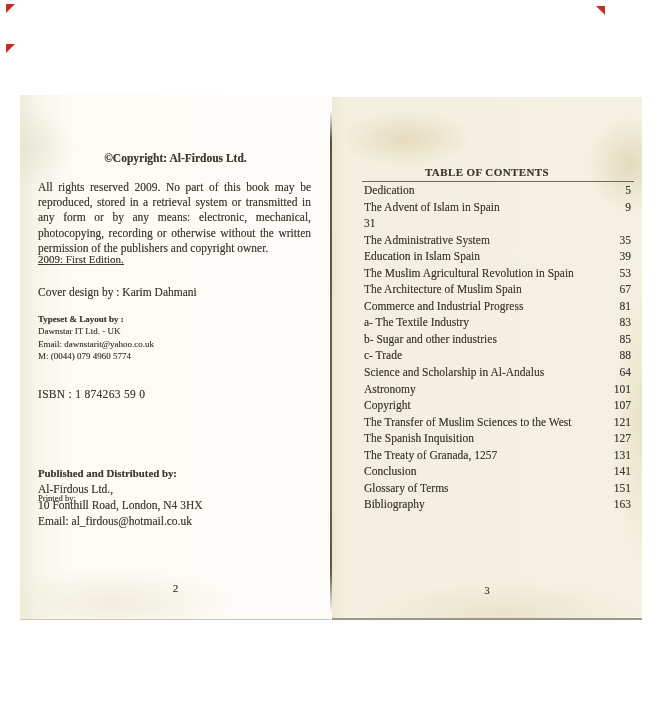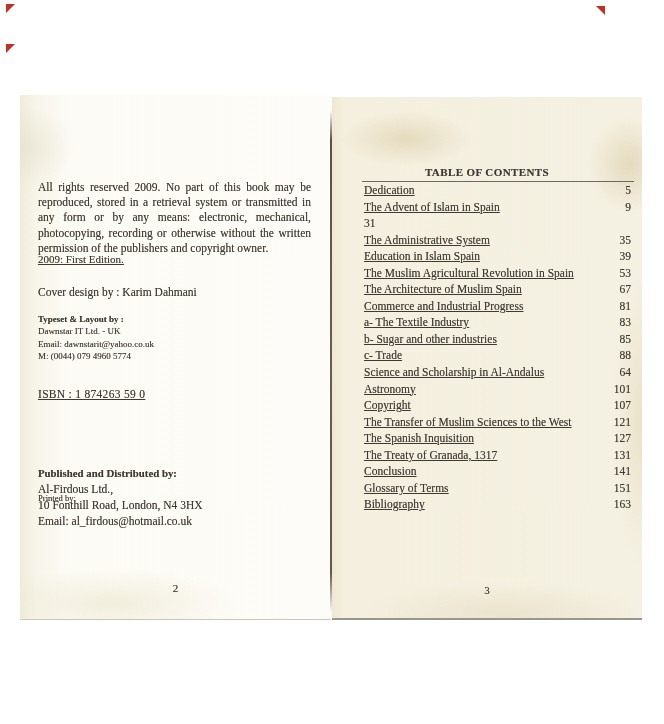--- a/index.html
+++ b/index.html
@@ -34,52 +34,53 @@
   }
 
   
   .abs{position:absolute;}
   .copy-title{top:57px;left:0;width:100%;text-align:center;font-weight:bold;font-size:11.5px;}
   .rights{top:85px;left:18px;width:273px;font-size:11.5px;line-height:15.2px;text-align:justify;}
   .edition{top:158px;left:18px;font-size:11px;text-decoration:underline;}
   .cover{top:191px;left:18px;font-size:11.5px;}
   .typeset{top:218px;left:18px;font-size:9px;line-height:12.3px;}
   .typeset .hd{font-weight:bold;}
-  .isbn{top:293px;left:18px;font-size:11.5px;letter-spacing:0.3px;text-decoration:underline;}
+  .isbn{top:293px;left:18px;font-size:11.5px;letter-spacing:0.3px;}
   .publisher{top:334px;left:18px;font-size:11.5px;line-height:16px;margin-top:36px;}
   .publisher .hd{font-weight:bold;font-size:10.8px;}
   .printer{top:398px;left:18px;font-size:8.6px;line-height:11.2px;}
   .folio-l{top:487px;left:0;width:100%;text-align:center;font-size:11px;}
 
   
   .toc-title{top:69px;left:0;width:100%;text-align:center;font-weight:bold;font-size:11px;letter-spacing:0.4px;}
   .toc-rule{top:84px;left:30px;width:272px;height:1px;background:#6e695e;}
   .toc-list{top:87px;left:32px;right:11px;}
   .toc-row{display:flex;justify-content:space-between;align-items:baseline;height:16.55px;font-size:11.5px;}
-  .toc-row .t{white-space:nowrap;text-decoration:underline;}
+  .toc-row .t{white-space:nowrap;}
   .toc-row .p{white-space:nowrap;}
   .folio-r{top:487px;left:0;width:100%;text-align:center;font-size:11px;}
 
   
   .mark{position:absolute;width:0;height:0;}
   .mark-tl1{left:6px;top:4px;border-top:9px solid #c23024;border-right:9px solid transparent;}
   .mark-tl2{left:6px;top:44px;border-top:9px solid #c23024;border-right:9px solid transparent;}
   .mark-tr{left:596px;top:6px;border-top:9px solid #c23024;border-left:9px solid transparent;}
 </style>
 </head>
 <body>
 
 <div class="scan ink">
 
   <div class="mark mark-tl1"></div>
   <div class="mark mark-tl2"></div>
   <div class="mark mark-tr"></div>
 
   <div class="page-left">
 
+    <div class="abs copy-title">©Copyright: Al-Firdous Ltd.</div>
 
     <div class="abs rights">All rights reserved 2009. No part of this book may be reproduced, stored in a retrieval system or transmitted in any form or by any means: electronic, mechanical, photocopying, recording or otherwise without the written permission of the publishers and copyright owner.</div>
 
     <div class="abs edition">2009: First Edition.</div>
 
     <div class="abs cover">Cover design by : Karim Dahmani</div>
 
     <div class="abs typeset">
       <div class="hd">Typeset &amp; Layout by :</div>
       <div>
@@ -191,21 +192,21 @@
           <span class="t">The Transfer of Muslim Sciences to the West</span>
           <span class="p">121</span>
         </div>
 
         <div class="toc-row">
           <span class="t">The Spanish Inquisition</span>
           <span class="p">127</span>
         </div>
 
         <div class="toc-row">
-          <span class="t">The Treaty of Granada, 1317</span>
+          <span class="t">The Treaty of Granada, 1257</span>
           <span class="p">131</span>
         </div>
 
         <div class="toc-row">
           <span class="t">Conclusion</span>
           <span class="p">141</span>
         </div>
 
         <div class="toc-row">
           <span class="t">Glossary of Terms</span>

